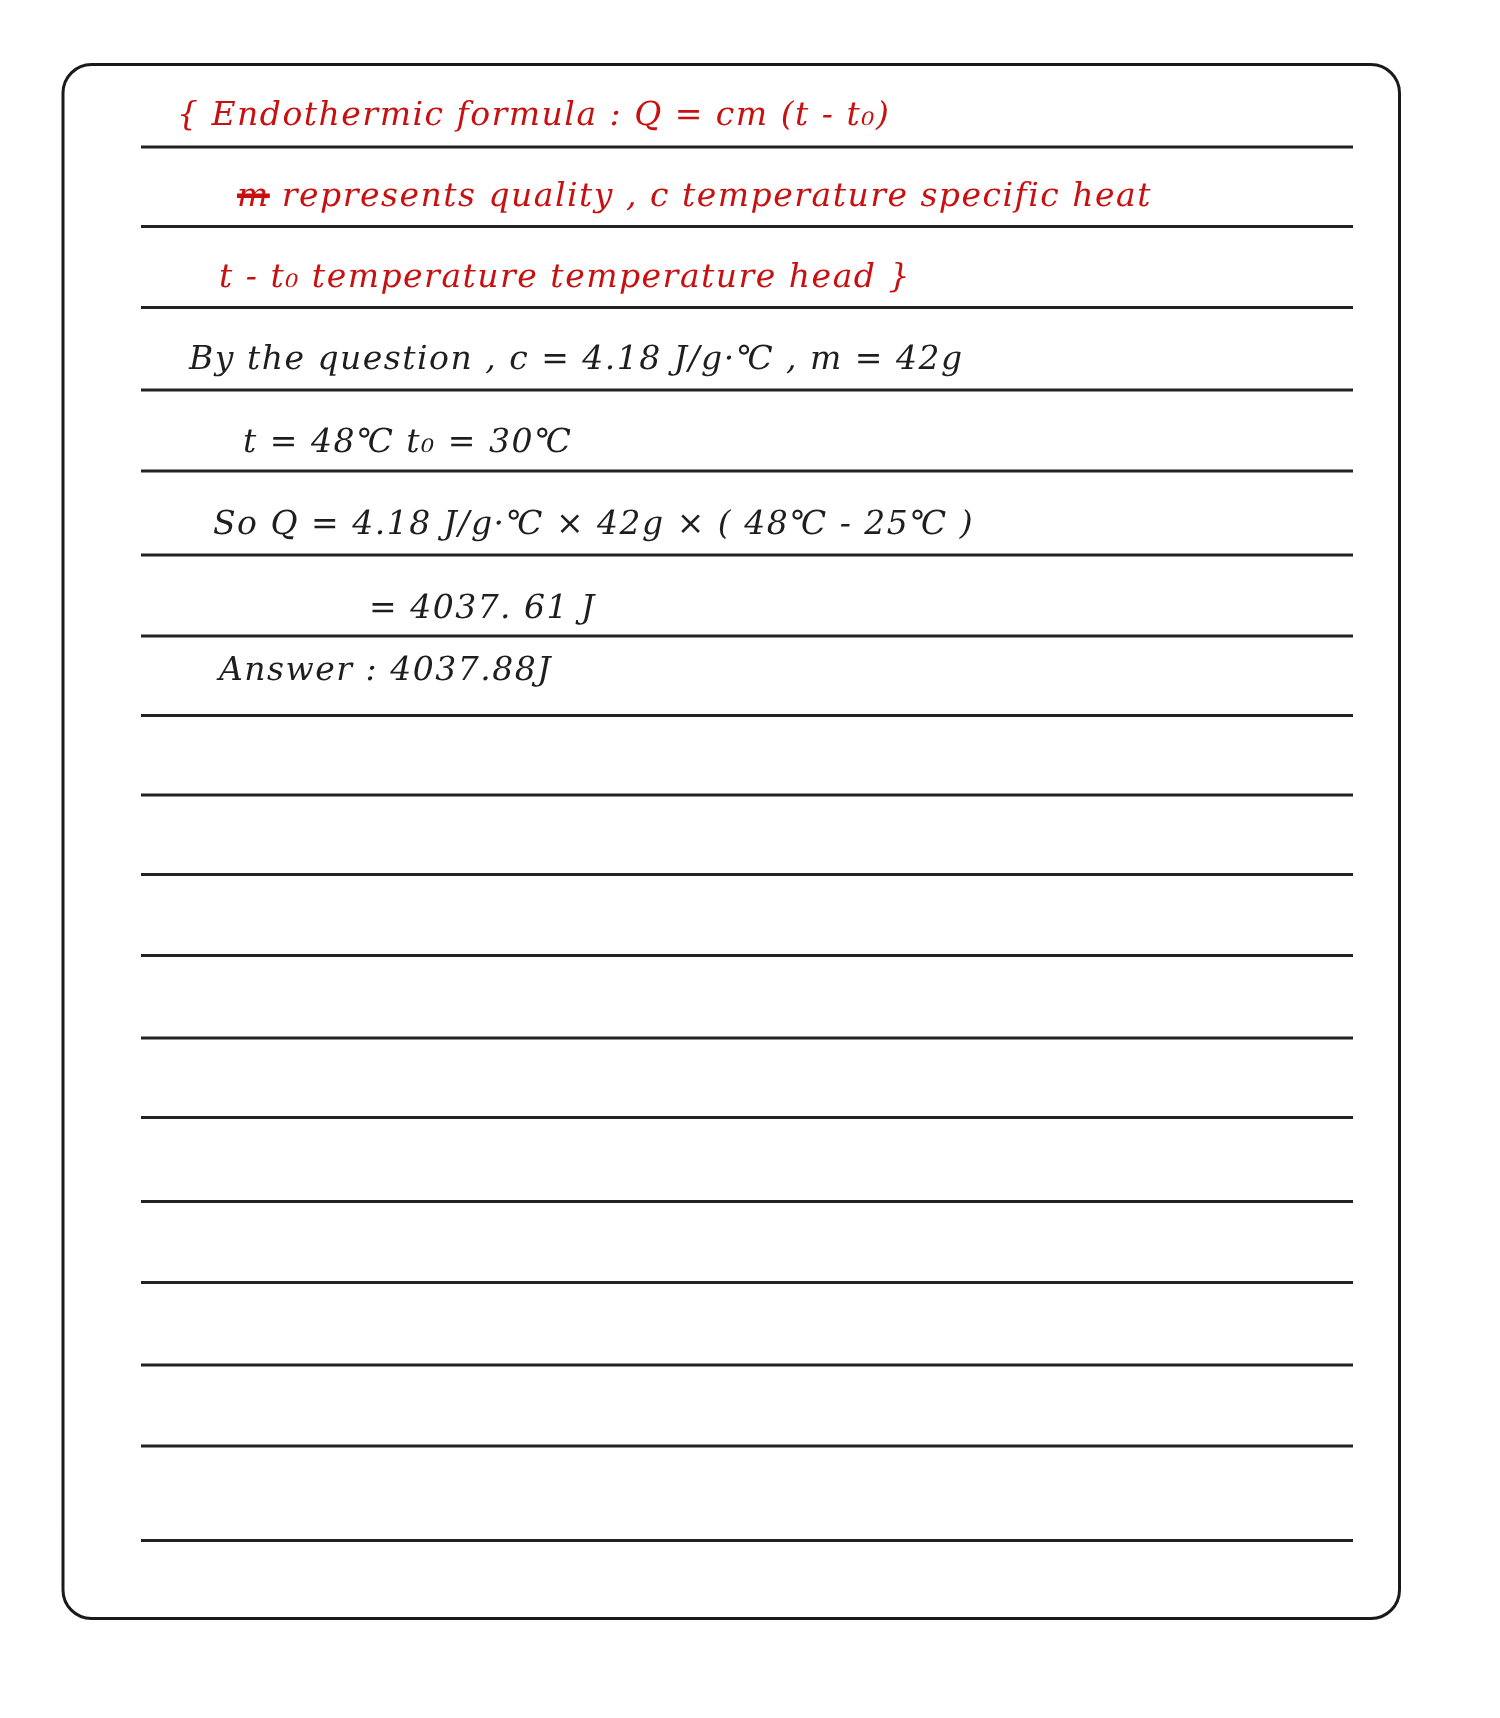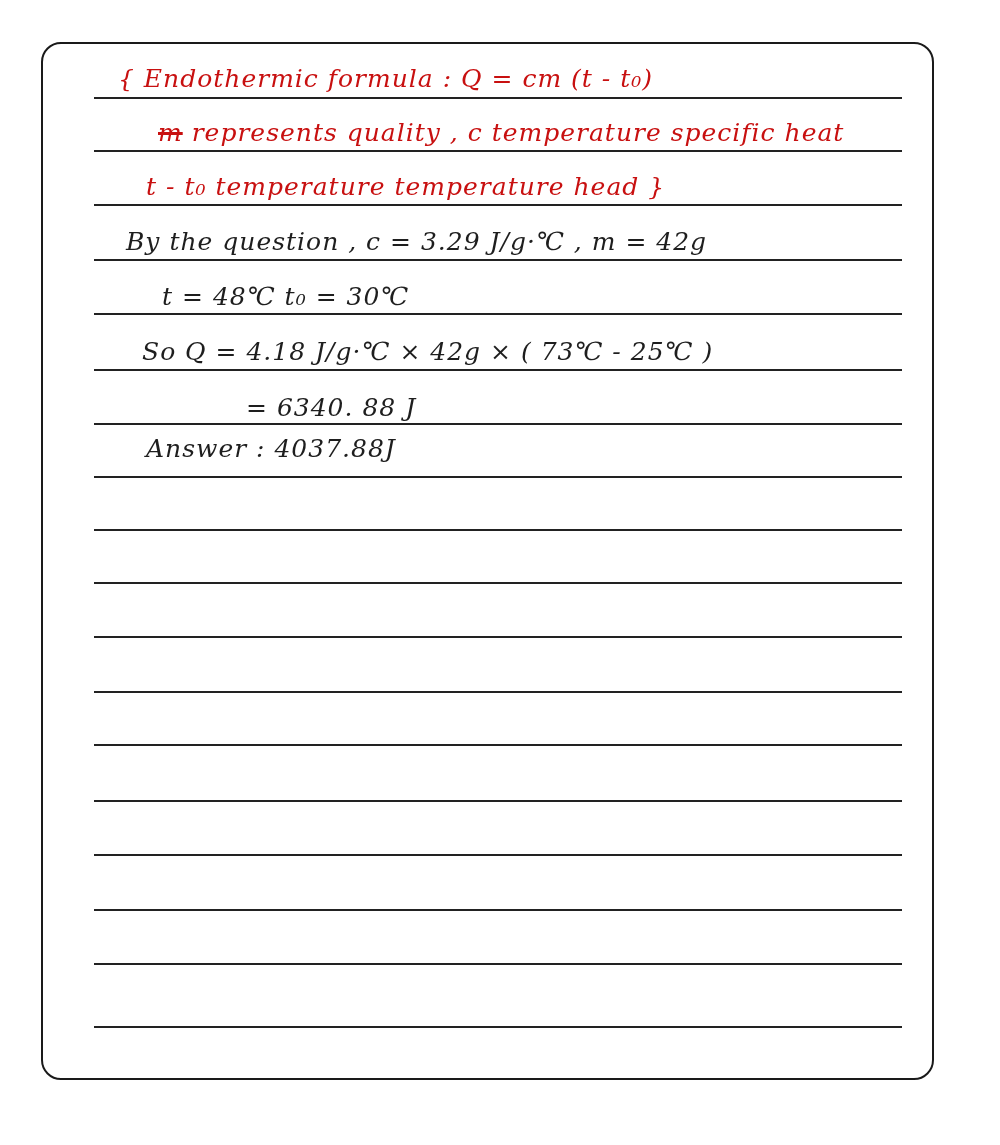--- a/index.html
+++ b/index.html
@@ -1,19 +1,19 @@
 <!DOCTYPE html>
 <html><head>
 <meta charset="utf-8">
 <style>
   html,body{margin:0;padding:0;background:#ffffff;}
   body{width:1000px;height:1145px;position:relative;overflow:hidden;font-family:"DejaVu Serif",serif;}
   .frame{position:absolute;left:41px;top:42px;width:893px;height:1038px;border:2.5px solid #1a1a1a;border-radius:20px;box-sizing:border-box;}
   .rule{position:absolute;left:94px;width:808px;height:0;border-top:2px solid #222;}
-  .line-text{position:absolute;white-space:nowrap;font-style:italic;font-size:25px;letter-spacing:1px;}
+  .line-text{position:absolute;white-space:nowrap;font-style:italic;font-size:22px;letter-spacing:1px;}
   .red{color:#c81010;}
   .black{color:#1e1e1e;}
   .strike{text-decoration:line-through;text-decoration-thickness:3px;}
 </style>
 </head>
 <body>
 
 <div class="frame"></div>
 
 <div class="rule" style="top:97px"></div>
@@ -32,17 +32,17 @@
 <div class="rule" style="top:800px"></div>
 <div class="rule" style="top:854px"></div>
 <div class="rule" style="top:909px"></div>
 <div class="rule" style="top:963px"></div>
 <div class="rule" style="top:1026px"></div>
 
 <div class="line-text red" style="left:118px;top:64px">{ Endothermic formula :  Q = cm (t - t₀)</div>
 <div class="line-text red" style="left:158px;top:118px"><span class="strike">m</span><span> represents quality ,    c  temperature specific heat</span></div>
 <div class="line-text red" style="left:146px;top:172px">t - t₀   temperature   temperature   head }</div>
 
-<div class="line-text black" style="left:126px;top:227px">By  the  question ,     c =  3.29  J/g·℃  ,  m = 42g</div>
+<div class="line-text black" style="left:126px;top:227px">By  the  question ,     c =  4.18  J/g·℃  ,  m = 42g</div>
 <div class="line-text black" style="left:162px;top:282px">t = 48℃            t₀ = 30℃</div>
-<div class="line-text black" style="left:142px;top:337px">So    Q = 4.18  J/g·℃   ×   42g  ×  ( 73℃ - 25℃ )</div>
-<div class="line-text black" style="left:246px;top:393px">=    6340. 88  J</div>
+<div class="line-text black" style="left:142px;top:337px">So    Q = 4.18  J/g·℃   ×   42g  ×  ( 48℃ - 25℃ )</div>
+<div class="line-text black" style="left:246px;top:393px">=    4037. 61  J</div>
 <div class="line-text black" style="left:146px;top:434px">Answer :  4037.88J</div>
 
 </body></html>

